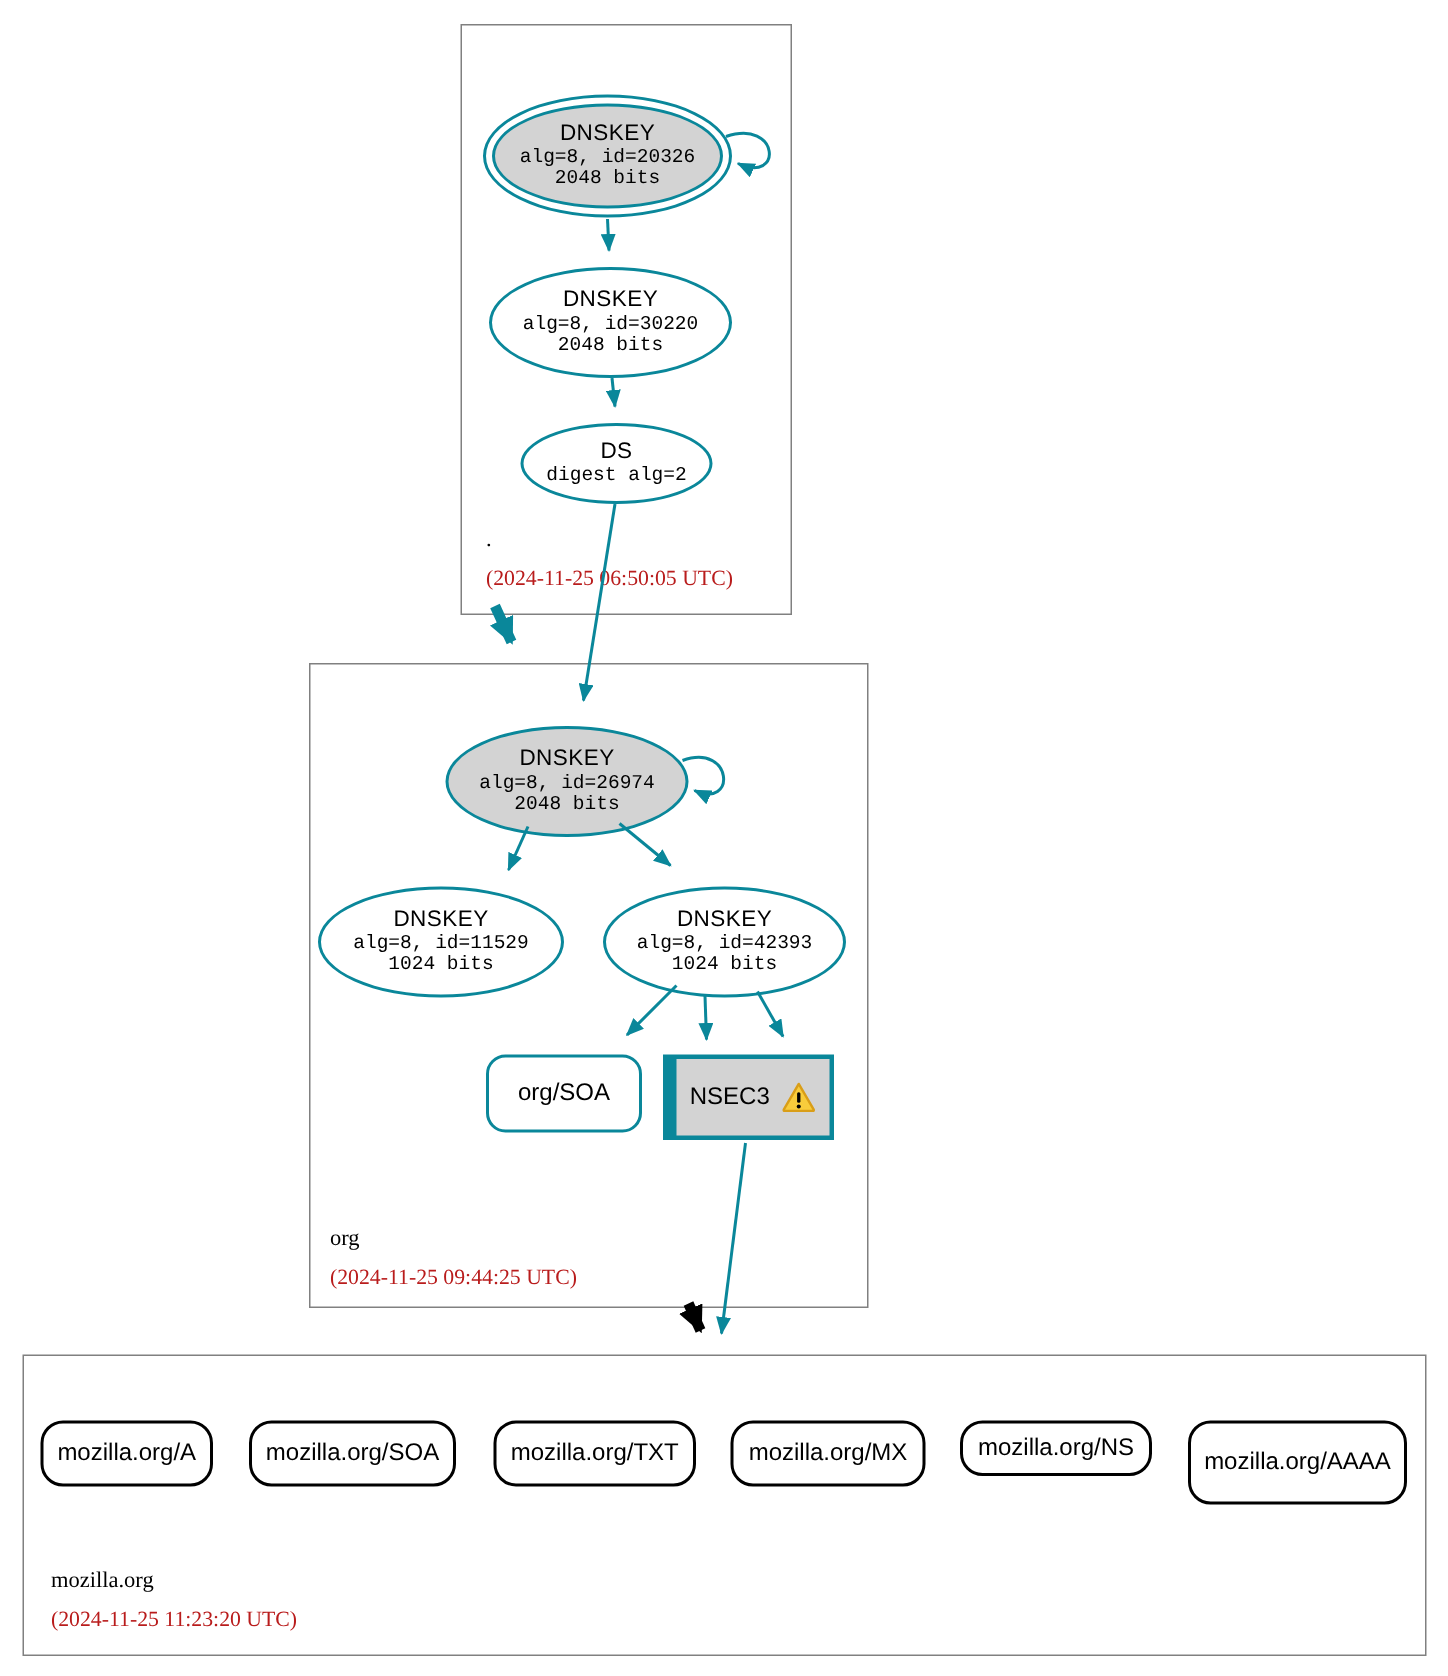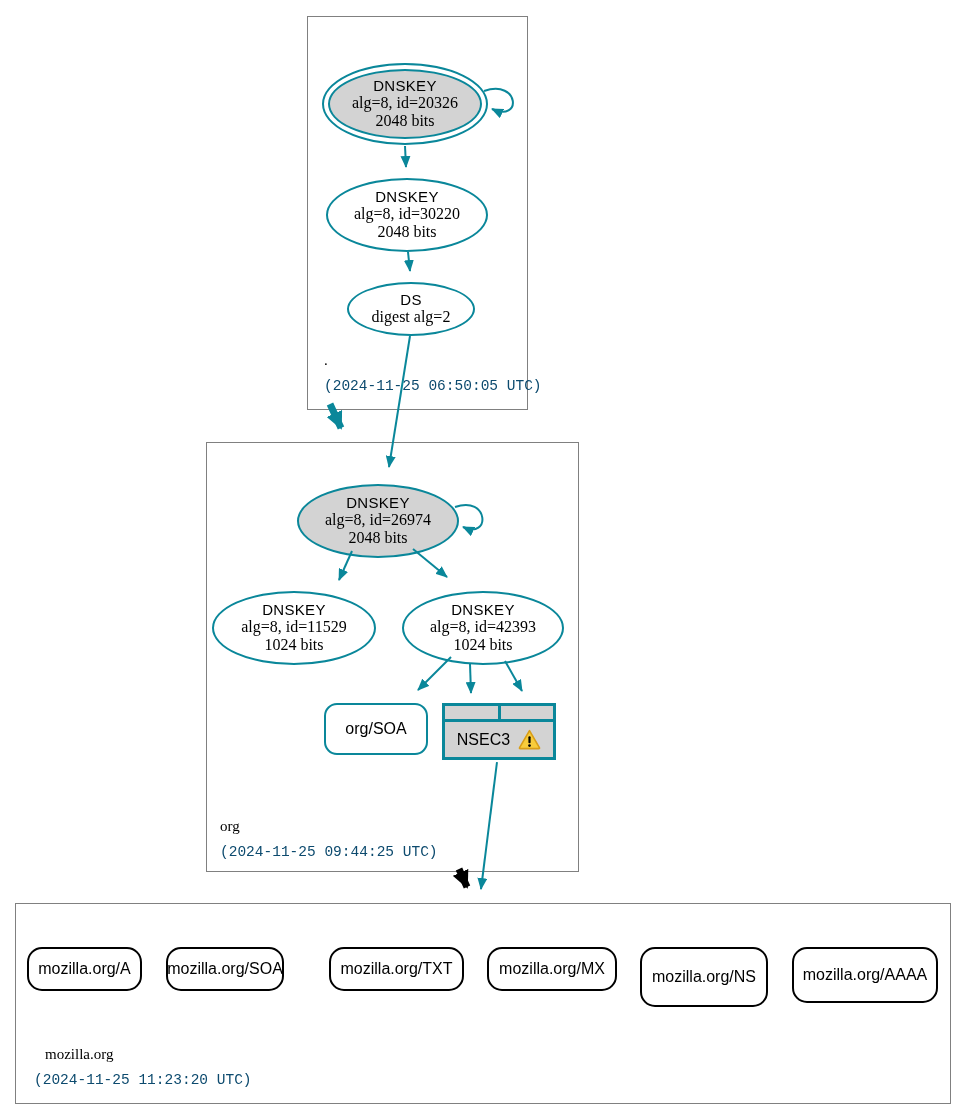--- a/index.html
+++ b/index.html
@@ -10,48 +10,48 @@
   }
   .zone-box {
     position:absolute; border:1.4px solid #808080; background:transparent;
     z-index:1;
   }
   .zone-label {
     position:absolute; font-family:"Liberation Serif", serif; font-size:15px;
     color:#000; white-space:nowrap; z-index:2;
   }
   .zone-ts {
-    position:absolute; font-family:Liberation Mono, monospace; font-size:14.5px;
-    color:#0c4a6e; white-space:nowrap; z-index:2;
+    position:absolute; font-family:Liberation Serif, serif; font-size:14.5px;
+    color:#b91c1c; white-space:nowrap; z-index:2;
   }
   .ellipse {
     position:absolute; border-radius:50%; box-sizing:border-box;
     display:flex; align-items:center; justify-content:center; z-index:3;
   }
   .ellipse.single { border:2.3px solid #0a879a; background:#ffffff; }
   .ellipse.single.gray { background:#d3d3d3; border-width:2.6px; }
   .ellipse.double { border:2.2px solid #0a879a; padding:4px; background:#ffffff; }
   .ellipse.double .ring {
     width:100%; height:100%; border:2.2px solid #0a879a; border-radius:50%;
     background:#d3d3d3; display:flex; align-items:center; justify-content:center;
     box-sizing:border-box;
   }
   .ntext { text-align:center; line-height:1.12; }
   .ntext .nt { font-size:15px; letter-spacing:0.3px; }
-  .ntext .nd { font-family:Liberation Serif, serif; font-size:16px; }
+  .ntext .nd { font-family:Liberation Mono, monospace; font-size:13px; }
   .rrset {
     position:absolute; box-sizing:border-box; border-radius:13px;
     display:flex; align-items:center; justify-content:center;
     font-size:16px; white-space:nowrap; background:#ffffff; z-index:3;
   }
   .rrset.secure { border:2px solid #0a879a; }
   .rrset.insecure { border:2.2px solid #000000; border-radius:15px; }
   .nsec3 {
     position:absolute; box-sizing:border-box; background:#0a879a;
-    padding:3px; display:flex; flex-direction:column; gap:3px; z-index:3;
+    padding:3px; display:flex; gap:3px; z-index:3;
   }
   .nsec3-cells { display:flex; gap:3px; height:13px; }
   .nsec3-cell { flex:1; background:#d3d3d3; }
   .nsec3-body {
     flex:1; background:#d3d3d3; display:flex; align-items:center;
     justify-content:center; gap:8px; font-size:16px;
   }
   svg.edges {
     position:absolute; left:0; top:0; z-index:5; pointer-events:none;
   }
@@ -64,21 +64,21 @@
   <div class="zone-box" style="left:307px; top:16px; width:219px; height:392px;"></div>
   <div class="zone-box" style="left:206px; top:442px; width:371px; height:428px;"></div>
   <div class="zone-box" style="left:15px; top:903px; width:934px; height:199px;"></div>
 
   <div class="zone-label" style="left:324px; top:352px;">.</div>
   <div class="zone-ts" style="left:324px; top:378px;">(2024-11-25 06:50:05 UTC)</div>
 
   <div class="zone-label" style="left:220px; top:818px;">org</div>
   <div class="zone-ts" style="left:220px; top:844px;">(2024-11-25 09:44:25 UTC)</div>
 
-  <div class="zone-label" style="left:45px; top:1046px;">mozilla.org</div>
+  <div class="zone-label" style="left:34px; top:1046px;">mozilla.org</div>
   <div class="zone-ts" style="left:34px; top:1072px;">(2024-11-25 11:23:20 UTC)</div>
 
   <div class="ellipse double" style="left:322px; top:63px; width:166px; height:82px;">
     <div class="ring">
       <div class="ntext">
         <div class="nt">DNSKEY</div>
         <div class="nd">alg=8, id=20326</div>
         <div class="nd">2048 bits</div>
       </div>
     </div>
@@ -138,30 +138,30 @@
         <path d="M11.5 1.6 L21.4 18.6 Q21.9 19.6 20.8 19.6 L2.2 19.6 Q1.1 19.6 1.6 18.6 Z" fill="#f8cc3c" stroke="#d99e18" stroke-width="1.6" stroke-linejoin="round"></path>
         <rect x="10.4" y="7.2" width="2.2" height="7" rx="1" fill="#000"></rect>
         <circle cx="11.5" cy="16.6" r="1.35" fill="#000"></circle>
       </svg>
     </div>
   </div>
 
   <div class="rrset insecure" style="left:27px;  top:947px; width:115px; height:44px;">
     <span>mozilla.org/A</span>
   </div>
-  <div class="rrset insecure" style="left:166px; top:947px; width:118px; height:44px;">
+  <div class="rrset insecure" style="left:166px; top:947px; width:138px; height:44px;">
     <span>mozilla.org/SOA</span>
   </div>
   <div class="rrset insecure" style="left:329px; top:947px; width:135px; height:44px;">
     <span>mozilla.org/TXT</span>
   </div>
   <div class="rrset insecure" style="left:487px; top:947px; width:130px; height:44px;">
     <span>mozilla.org/MX</span>
   </div>
-  <div class="rrset insecure" style="left:640px; top:947px; width:128px; height:60px;">
+  <div class="rrset insecure" style="left:640px; top:947px; width:128px; height:37px;">
     <span>mozilla.org/NS</span>
   </div>
   <div class="rrset insecure" style="left:792px; top:947px; width:146px; height:56px;justify-content:center;">
     <span>mozilla.org/AAAA</span>
   </div>
 
   <svg class="edges" width="965" height="1117" viewBox="0 0 965 1117">
     <defs>
       <marker id="at" markerUnits="userSpaceOnUse" markerWidth="12" markerHeight="10" refX="11" refY="5" orient="auto">
         <path d="M0,0 L12,5 L0,10 Z" fill="#0a879a"></path>

